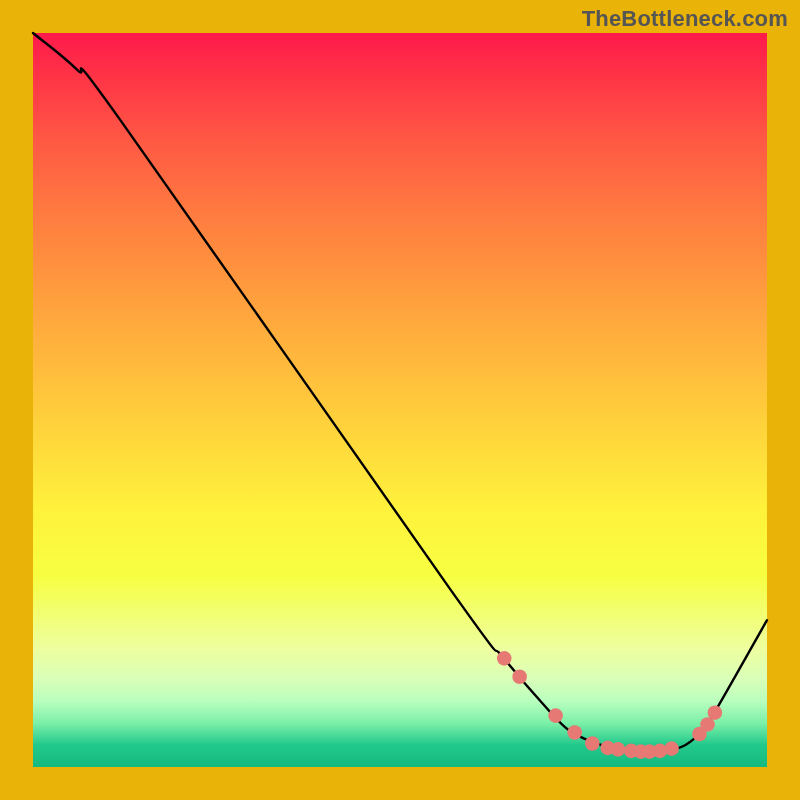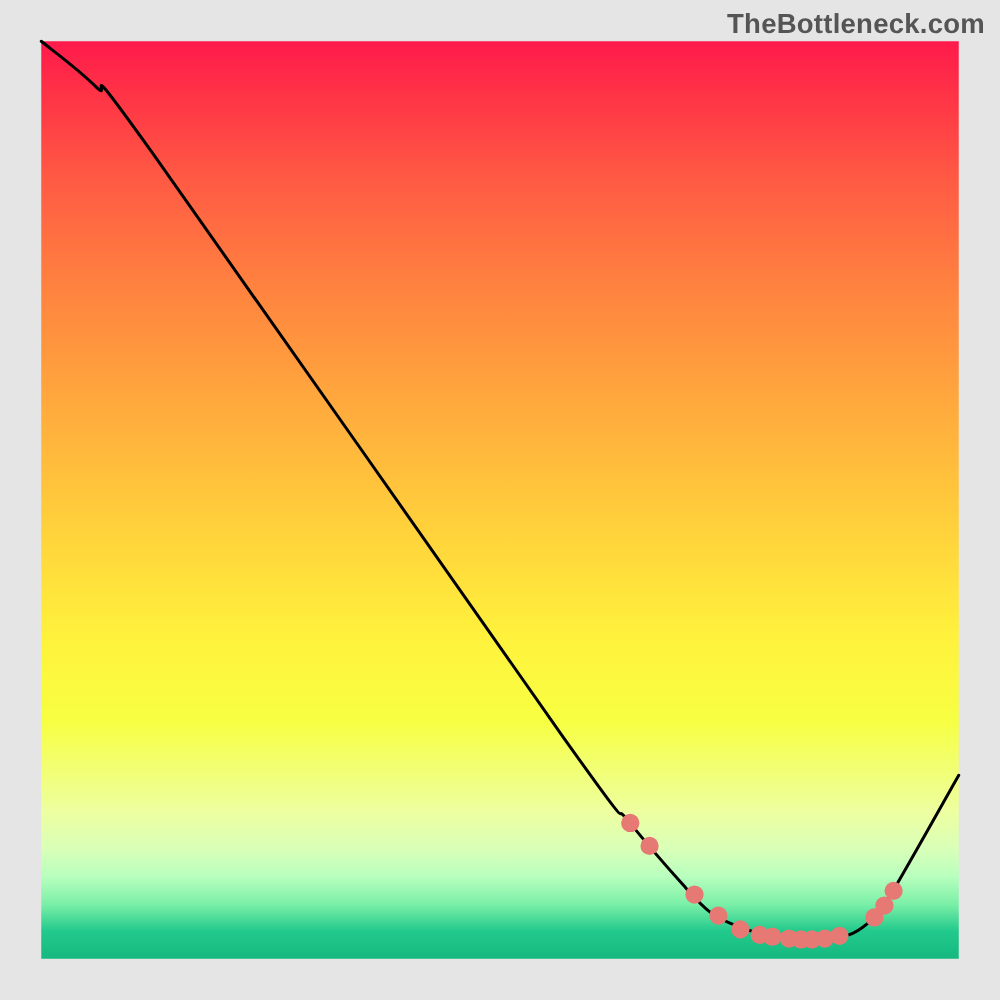--- a/index.html
+++ b/index.html
@@ -10,21 +10,21 @@
     background: #000;
     overflow: hidden;
     font-family: Arial, Helvetica, sans-serif;
   }
   .frame {
     position: absolute;
     left: 0;
     top: 0;
     width: 800px;
     height: 800px;
-    background: #e5e5e5;
+    background: #eab308;
   }
   .plot-area {
     position: absolute;
     left: 33px;
     top: 33px;
     width: 734px;
     height: 734px;
     
     background: linear-gradient(
       to bottom,

